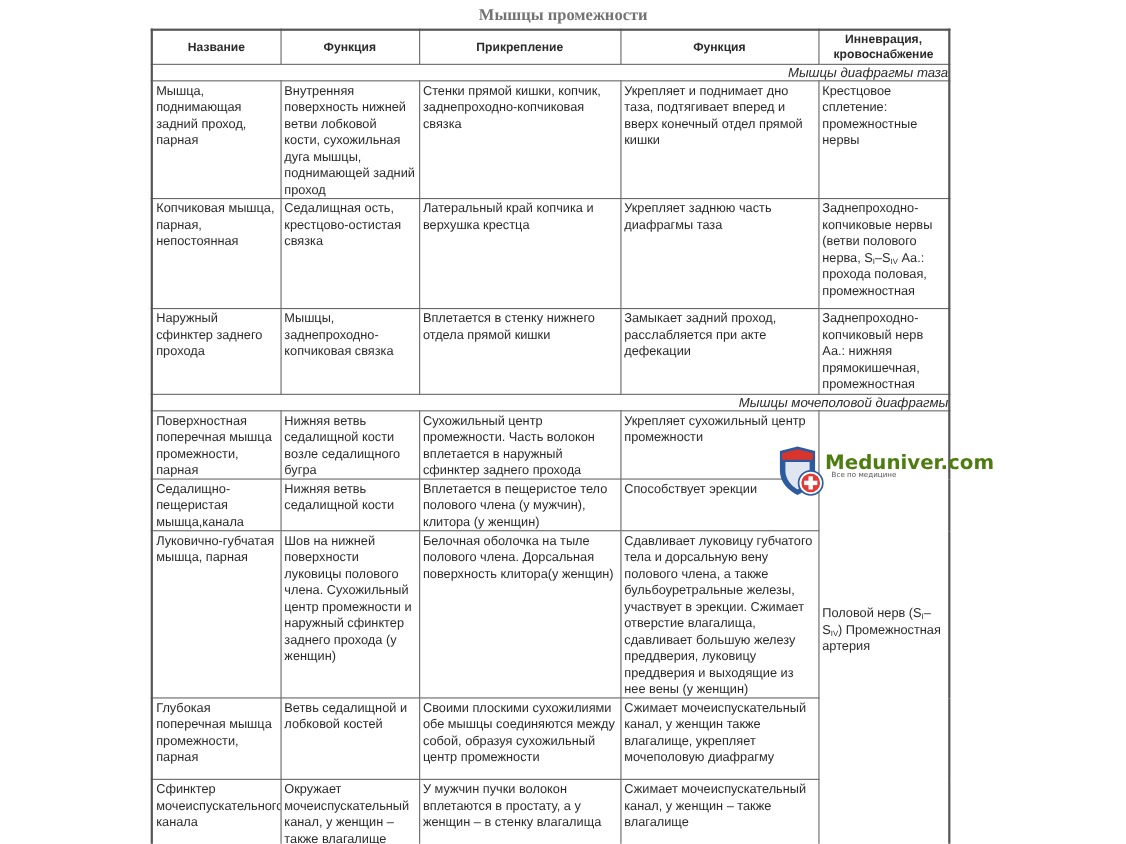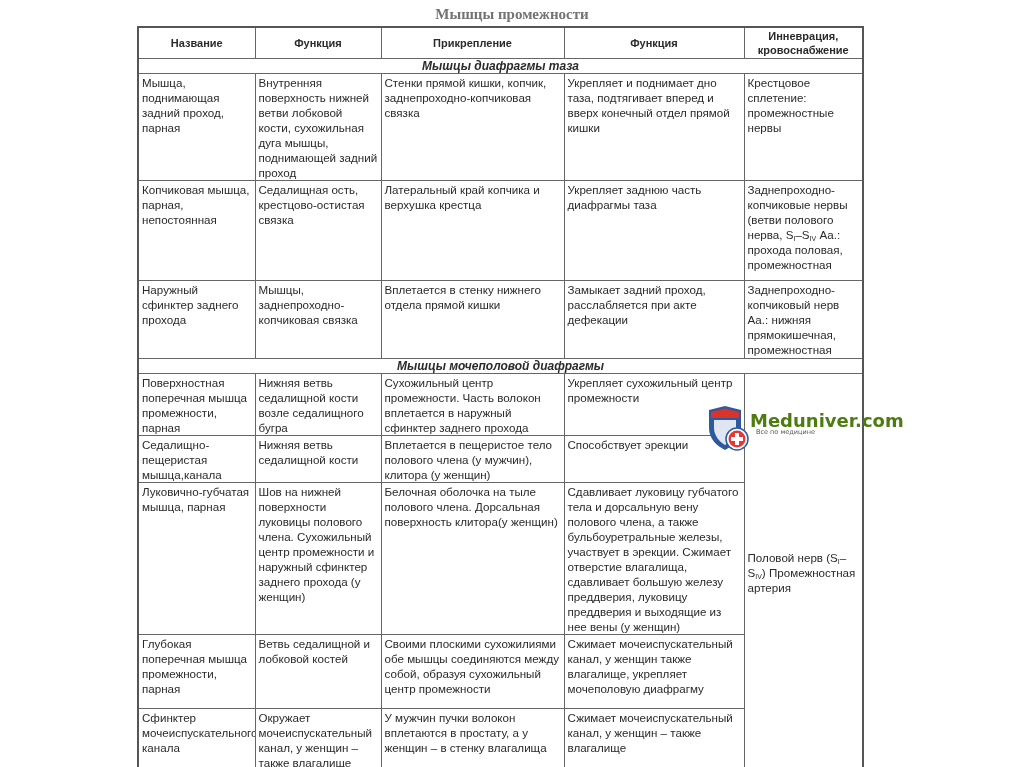--- a/index.html
+++ b/index.html
@@ -19,21 +19,21 @@
   }
   table.main td, table.main th {
     border: 1px solid #666; vertical-align: top; padding: 1px 3px 0 3px;
     text-align: left; font-weight: normal; overflow: hidden;
   }
   table.main th {
     font-weight: bold; text-align: center; vertical-align: middle;
     font-size: 11px; line-height: 14px; height: 30px; padding: 0 2px;
   }
   tr.section td {
-    text-align: center; font-weight: bold; font-style: italic; font-size: 12px;
+    text-align: right; font-weight: normal; font-style: italic; font-size: 12px;
     height: 14px; line-height: 14px; padding: 0; margin-left: 20px;
   }
   .h-r1 { height: 99px; padding-left: 29px; }
   .h-r2 { height: 100px; }
   .h-r3 { height: 78px; margin-top: 40px; }
   .h-r4 { height: 60px; margin-left: 44px; }
   .h-r5 { height: 45px; }
   .h-r6 { height: 152px; }
   .h-r7 { height: 74px; }
   .h-r8 { height: 62px; }

